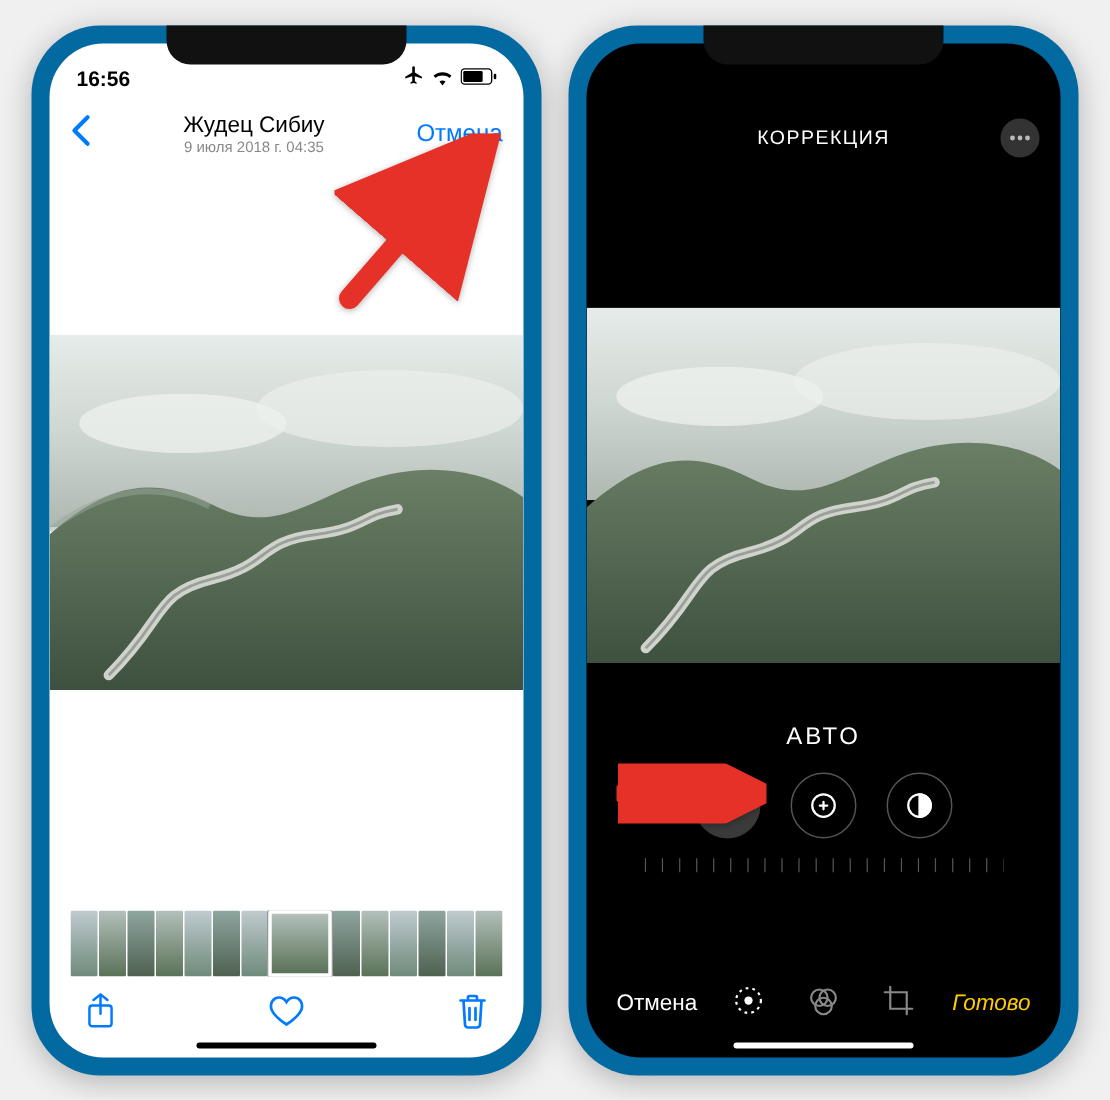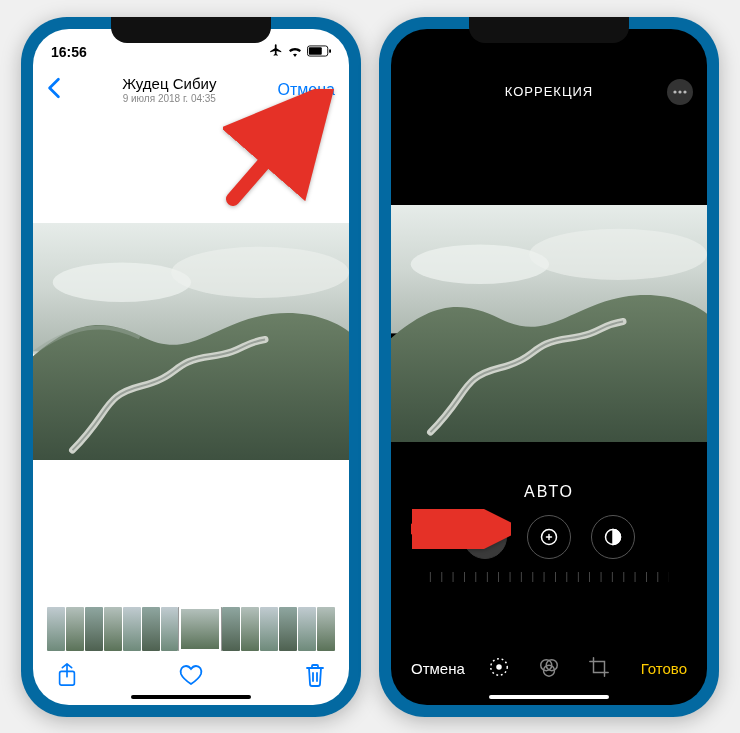--- a/index.html
+++ b/index.html
@@ -203,21 +203,21 @@
     font-size: 15px;
     gap: 40px;
   }
   .edit-bottom .tabs {
     display:flex; gap:28px;
     position:absolute; left:50%; transform:translateX(-50%);
     color:#888;
   }
   .edit-bottom .tabs .sel { color:#fff; }
   .edit-bottom .cancel, .edit-bottom .done { color:#fff; }
-  .edit-bottom .done { color:#ffcc00; }
+  .edit-bottom .done { color:#ffcc00;font-style:italic; }
 
   
   .arrow {
     position:absolute;
     z-index:60;
     pointer-events:none;
   }
   .arrow svg { filter: drop-shadow(0 1px 2px rgba(0,0,0,.3)); }
 
 </style>

